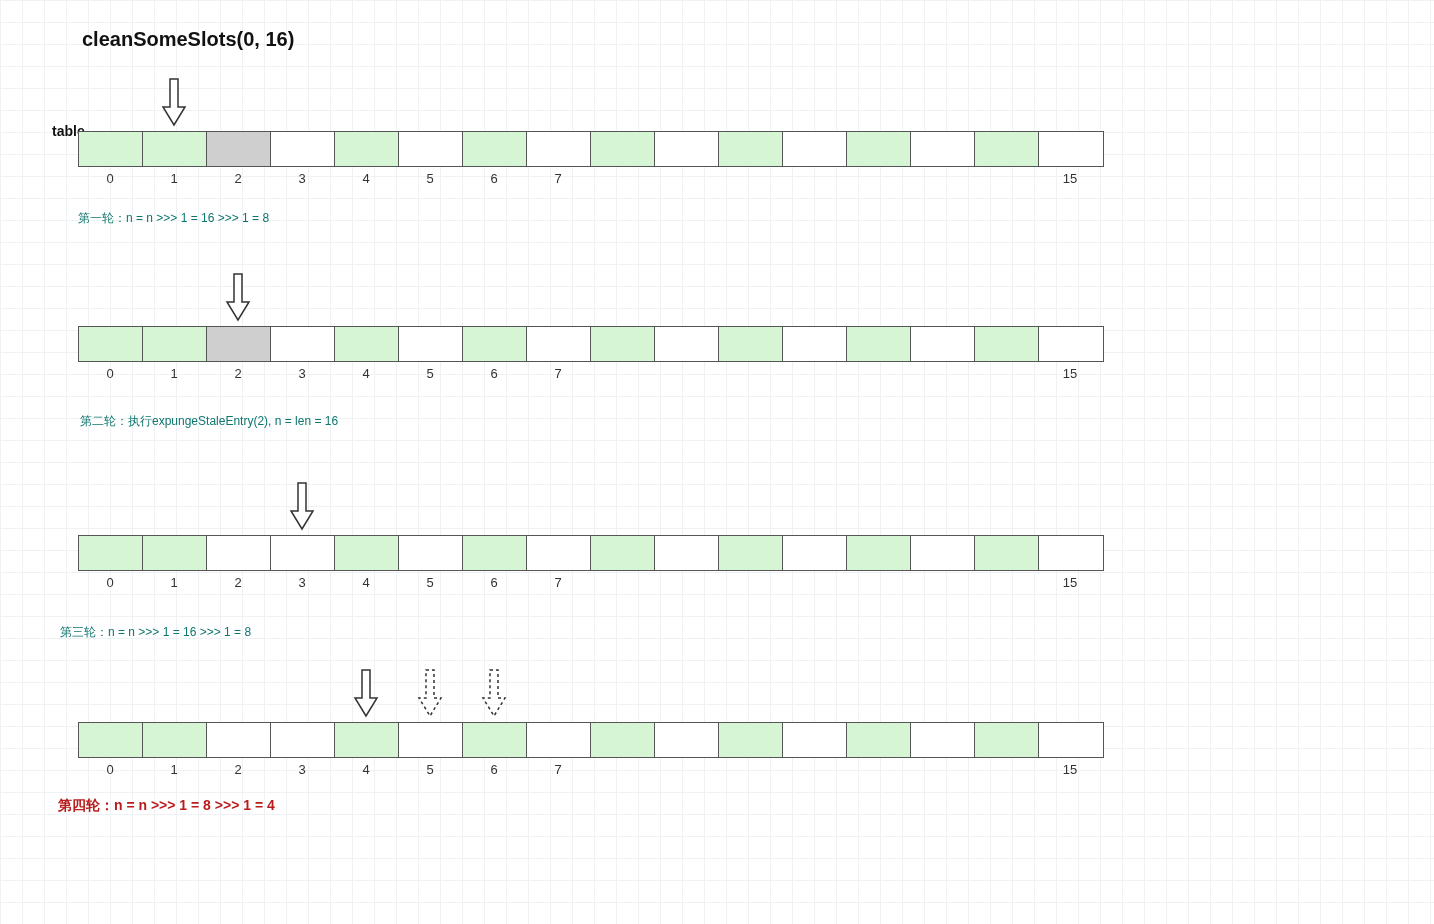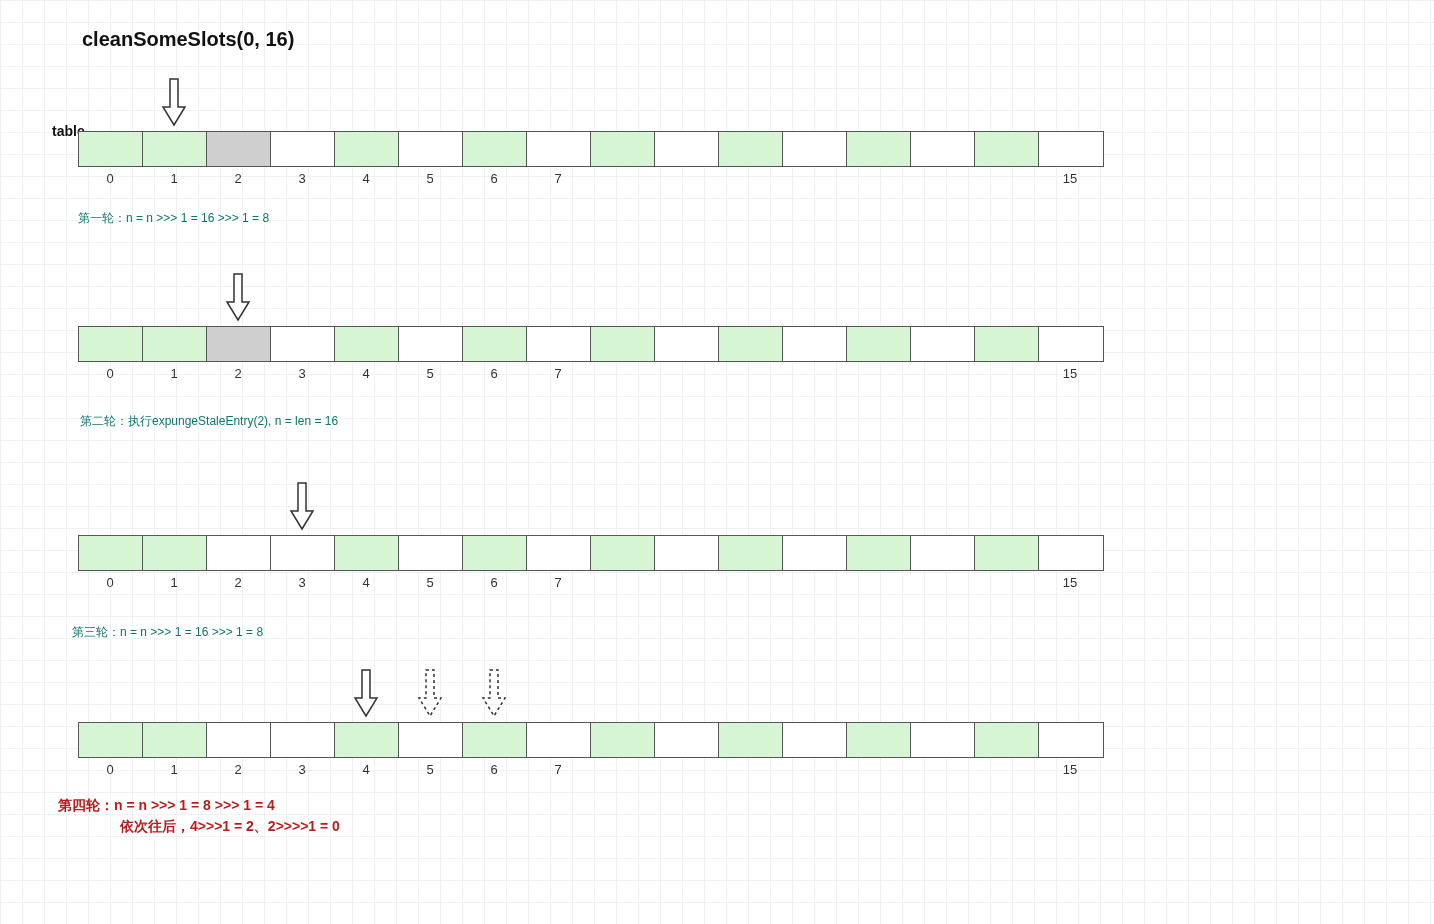--- a/index.html
+++ b/index.html
@@ -201,21 +201,21 @@
       <div class="idx">7</div>
       <div class="idx"></div>
       <div class="idx"></div>
       <div class="idx"></div>
       <div class="idx"></div>
       <div class="idx"></div>
       <div class="idx"></div>
       <div class="idx"></div>
       <div class="idx">15</div>
     </div>
-    <div class="round-text" style="left: 72px; top: 624px;">第三轮：n = n &gt;&gt;&gt; 1 = 16 &gt;&gt;&gt; 1  = 8</div>
+    <div class="round-text" style="left: 60px; top: 624px;">第三轮：n = n &gt;&gt;&gt; 1 = 16 &gt;&gt;&gt; 1  = 8</div>
     <div class="arrow" style="left: 353px; top: 668px;">
       <svg viewBox="0 0 26 50">
     <g fill="#fff" stroke="#333" stroke-width="1.5">
       <path d="M9 2 L17 2 L17 30 L24 30 L13 48 L2 30 L9 30 Z"></path>
     </g>
   </svg>
     </div>
     <div class="arrow" style="left: 417px; top: 668px;">
       <svg viewBox="0 0 26 50">
     <g fill="none" stroke="#333" stroke-width="1.5" stroke-dasharray="3,3">
@@ -261,15 +261,14 @@
       <div class="idx"></div>
       <div class="idx"></div>
       <div class="idx"></div>
       <div class="idx"></div>
       <div class="idx"></div>
       <div class="idx"></div>
       <div class="idx">15</div>
     </div>
     <div class="multi-line" style="left: 58px; top: 795px;">
       <div>第四轮：n = n &gt;&gt;&gt; 1 = 8 &gt;&gt;&gt; 1 = 4</div>
-      <div style="padding-left: 62px;">依次往后，4&gt;&gt;&gt;1 = 2、2&gt;&gt;&gt;&gt;1 = 0</div>
     </div>
   </div>
 
 </body></html>

